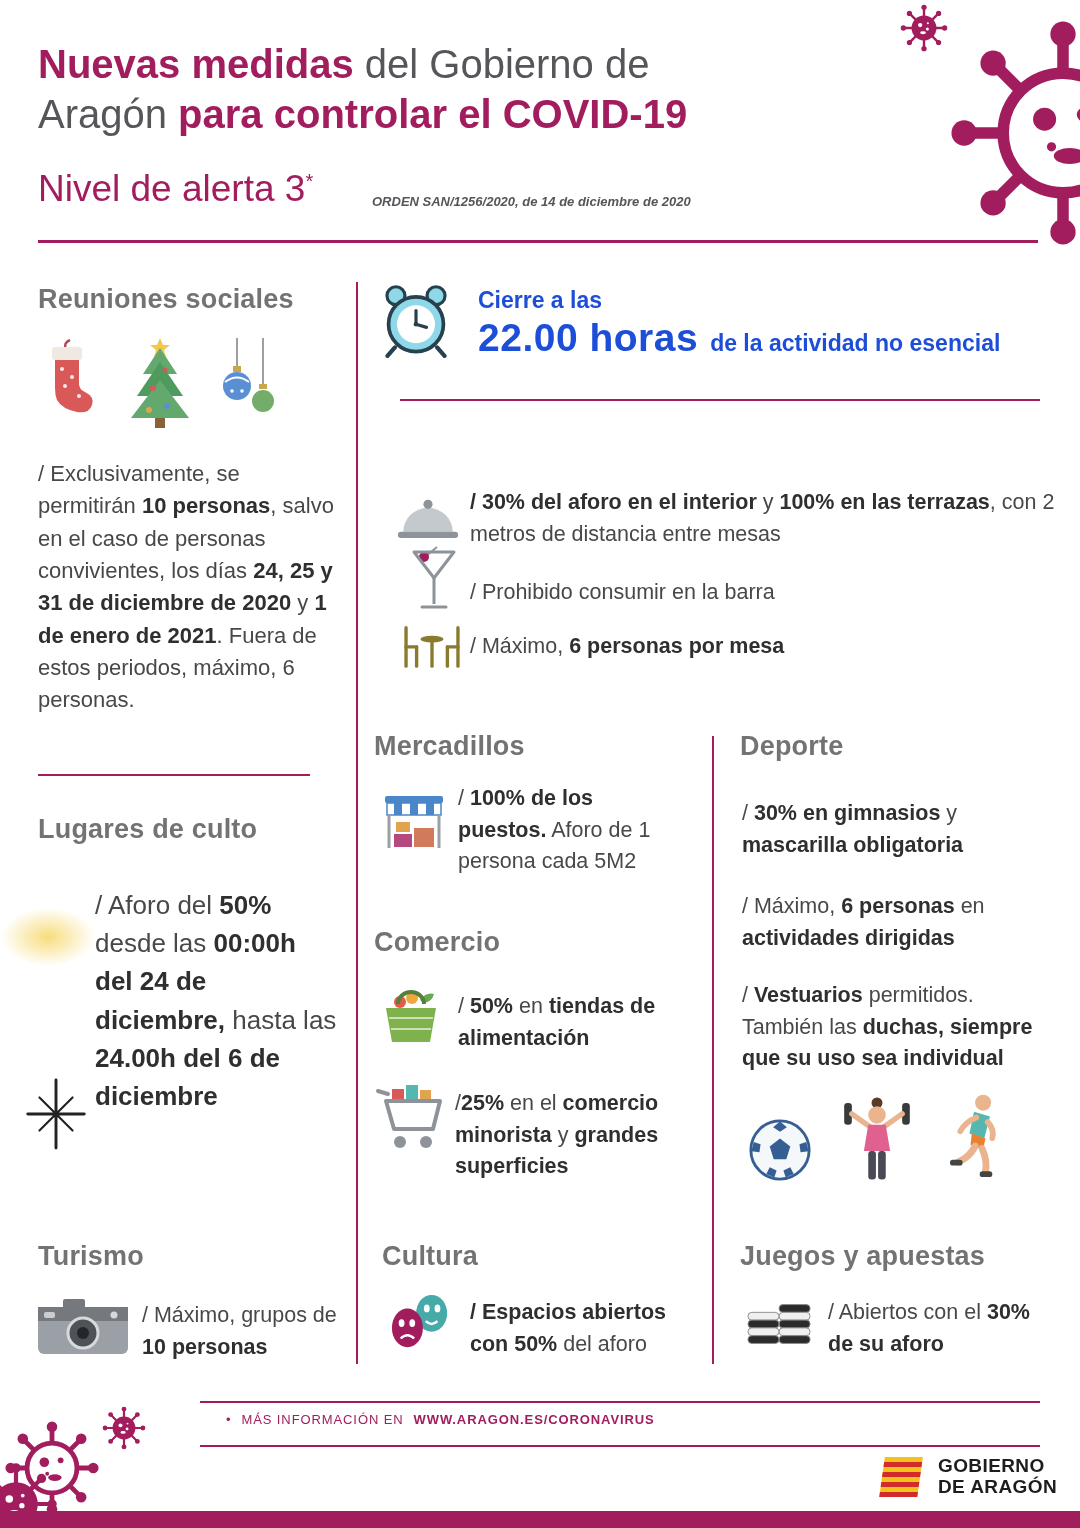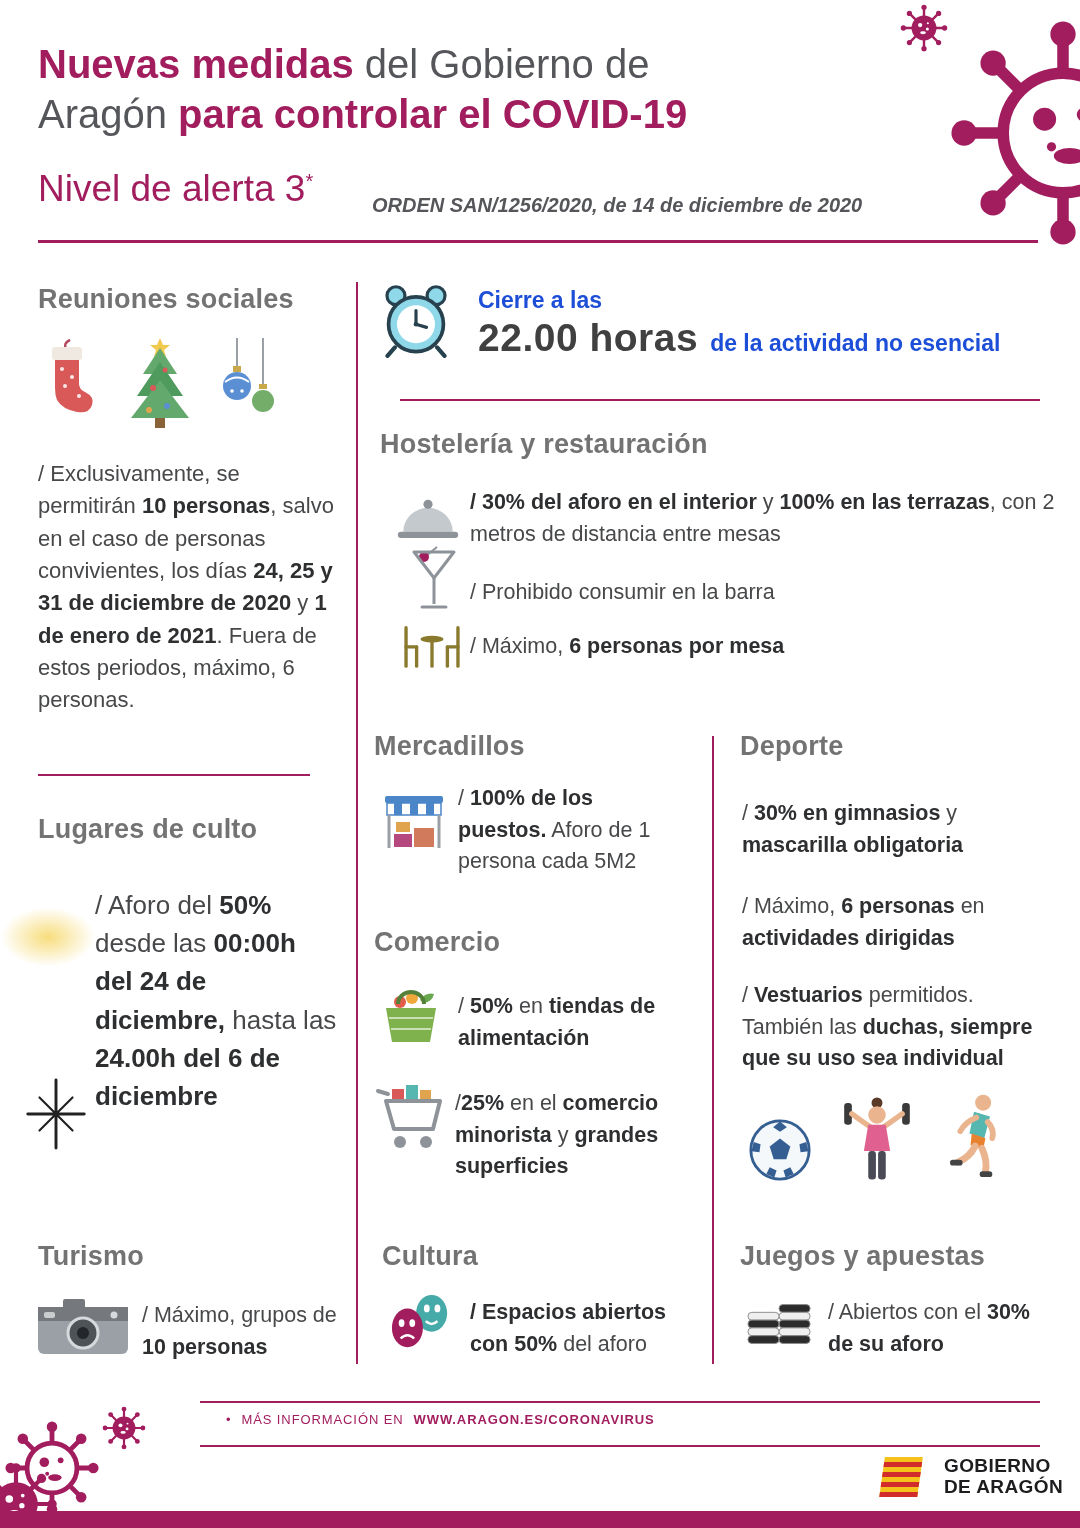--- a/index.html
+++ b/index.html
@@ -5,32 +5,32 @@
   *{margin:0;padding:0;box-sizing:border-box}
   html,body{background:#ffffff}
   .page{position:relative;width:1080px;height:1528px;background:#fff;overflow:hidden;
         font-family:"Liberation Sans",sans-serif;color:#47484a}
   .abs{position:absolute}
   .rule{background:#a21d5e}
   .title{font-size:40px;line-height:1.24;font-weight:400;color:#55565a}
   .title .mb{font-weight:700;color:#a21d5e}
   .alert{font-size:37px;font-weight:400;color:#a21d5e}
   .alert sup{font-size:20px}
-  .orden{font-size:20px;font-style:italic;font-weight:700;color:#55565a}
+  .orden{font-size:13px;font-style:italic;font-weight:700;color:#55565a}
   .h2{font-size:27px;font-weight:700;color:#737373;letter-spacing:.2px}
   .t{font-size:21.5px;line-height:1.47;color:#47484a}
   .t b{color:#2e2f31}
   .cierre-small{font-size:23px;font-weight:700;color:#1d4ed8}
-  .cierre-time{font-size:39px;font-weight:800;color:#404040;letter-spacing:.5px}
+  .cierre-time{font-size:39px;font-weight:800;color:#1d4ed8;letter-spacing:.5px}
   .cierre-row{display:flex;align-items:baseline;gap:12px;margin-top:2px}
   .iconrow{display:flex;align-items:flex-end;gap:22px}
   .glow{background:radial-gradient(ellipse at center,rgba(246,215,102,.85) 0%,rgba(246,215,102,0) 72%)}
   .finfo{font-size:13px;letter-spacing:.9px;color:#a21d5e;font-weight:400;display:flex;gap:10px;align-items:center}
   .finfo .url{font-weight:700}
-  .logo{display:flex;align-items:flex-start;gap:16px}
+  .logo{display:flex;align-items:flex-start;gap:10px}
   .logo-text{font-size:19px;font-weight:700;color:#1d1d1f;line-height:1.1;letter-spacing:.4px}
   svg.icon{display:block}
 </style>
 </head>
 <body>
 
 <svg width="0" height="0" style="position:absolute" aria-hidden="true">
   <defs>
     <symbol id="sym-virus" viewBox="0 0 100 100">
       <g stroke="#a21d5e" stroke-width="5" stroke-linecap="round">
@@ -329,21 +329,20 @@
     </svg>
   <div class="abs" style="left:478px;top:287px">
     <div class="cierre-small">Cierre a las</div>
     <div class="cierre-row">
       <span class="cierre-time">22.00 horas</span>
       <span class="cierre-small">de la actividad no esencial</span>
     </div>
   </div>
   <div class="abs rule" style="left:400px;top:399px;width:640px;height:2px"></div>
 
-  <div class="abs h2" style="left:380px;top:429px">Hostelería y restauración</div>
   <svg class="abs icon" style="left:396px;top:493px" width="64" height="48">
       <use href="#sym-cloche"></use>
     </svg>
   <div class="abs t" style="left:470px;top:487px;width:585px"><b>/ 30% del aforo en el interior</b> y <b>100% en las terrazas</b>, con 2 metros de distancia entre mesas</div>
   <svg class="abs icon" style="left:410px;top:546px" width="48" height="68">
       <use href="#sym-cocktail"></use>
     </svg>
   <div class="abs t" style="left:470px;top:577px;width:430px">/ Prohibido consumir en la barra</div>
   <svg class="abs icon" style="left:400px;top:620px" width="64" height="50">
       <use href="#sym-table"></use>

